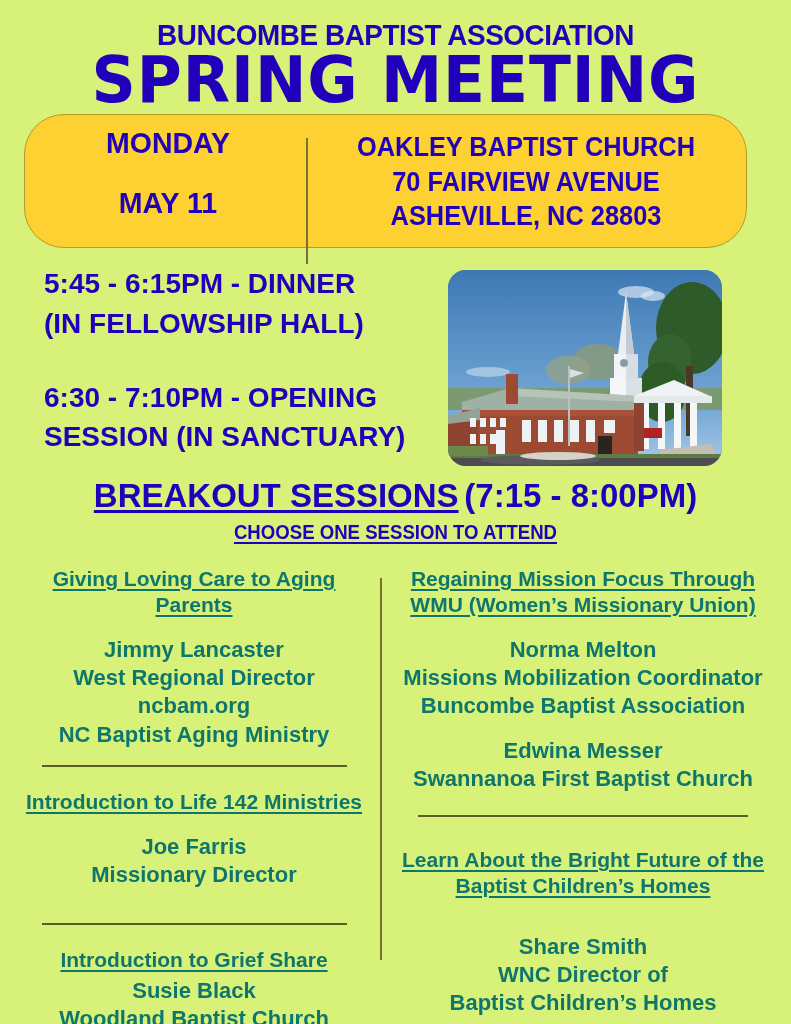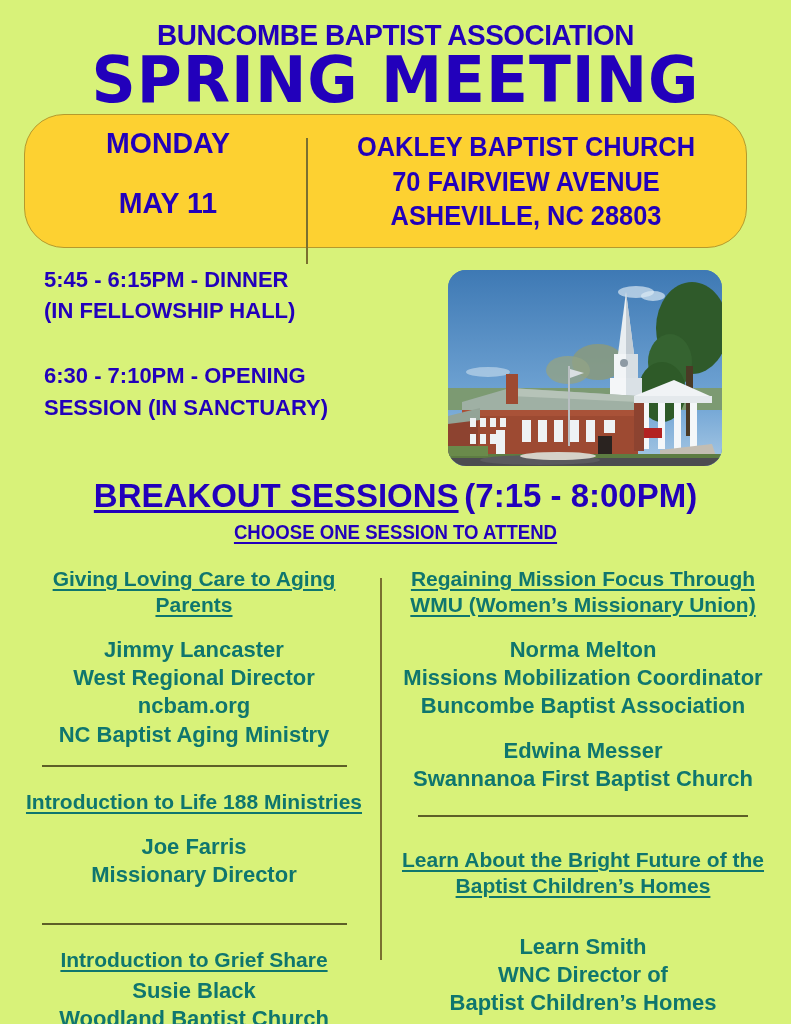--- a/index.html
+++ b/index.html
@@ -98,21 +98,21 @@
     transform: scaleX(0.94);
   }
   .banner-right span { display: block; }
 
   
   .schedule {
     position: absolute;
     left: 44px;
     top: 264px;
     width: 400px;
-    font-size: 22px;
+    font-size: 28px;
     font-weight: bold;
     line-height: 1.42;
     color: #2200bb;
     text-align: left;
   }
   .schedule .block { display: block; }
   .schedule .block + .block { margin-top: 34px; }
   .schedule .block span { display: block; }
 
   
@@ -335,21 +335,21 @@
         <span class="line">Jimmy Lancaster</span>
         <span class="line">West Regional Director</span>
         <span class="line">ncbam.org</span>
         <span class="line">NC Baptist Aging Ministry</span>
       </div>
     </div>
     <div class="rule"></div>
     <div class="spacer-after-rule"></div>
 
     <div class="session">
-      <div class="session-title">Introduction to Life 188 Ministries</div>
+      <div class="session-title">Introduction to Life 142 Ministries</div>
       <div class="session-people">
         <span class="line">Joe Farris</span>
         <span class="line">Missionary Director</span>
       </div>
     </div>
     <div class="rule" style="margin-top:34px;"></div>
     <div class="spacer-after-rule"></div>
 
     <div class="session">
       <div class="session-title">Introduction to Grief Share</div>
@@ -372,20 +372,20 @@
         <span class="line">Edwina Messer</span>
         <span class="line">Swannanoa First Baptist Church</span>
       </div>
     </div>
     <div class="rule" style="margin-top:22px;"></div>
     <div class="spacer-after-rule" style="height:30px;"></div>
 
     <div class="session">
       <div class="session-title">Learn About the Bright Future of the Baptist Children’s Homes</div>
       <div class="session-people" style="margin-top:34px;">
-        <span class="line">Learn Smith</span>
+        <span class="line">Share Smith</span>
         <span class="line">WNC Director of</span>
         <span class="line">Baptist Children’s Homes</span>
       </div>
     </div>
   </div>
 
 </div>
 
 </body></html>

